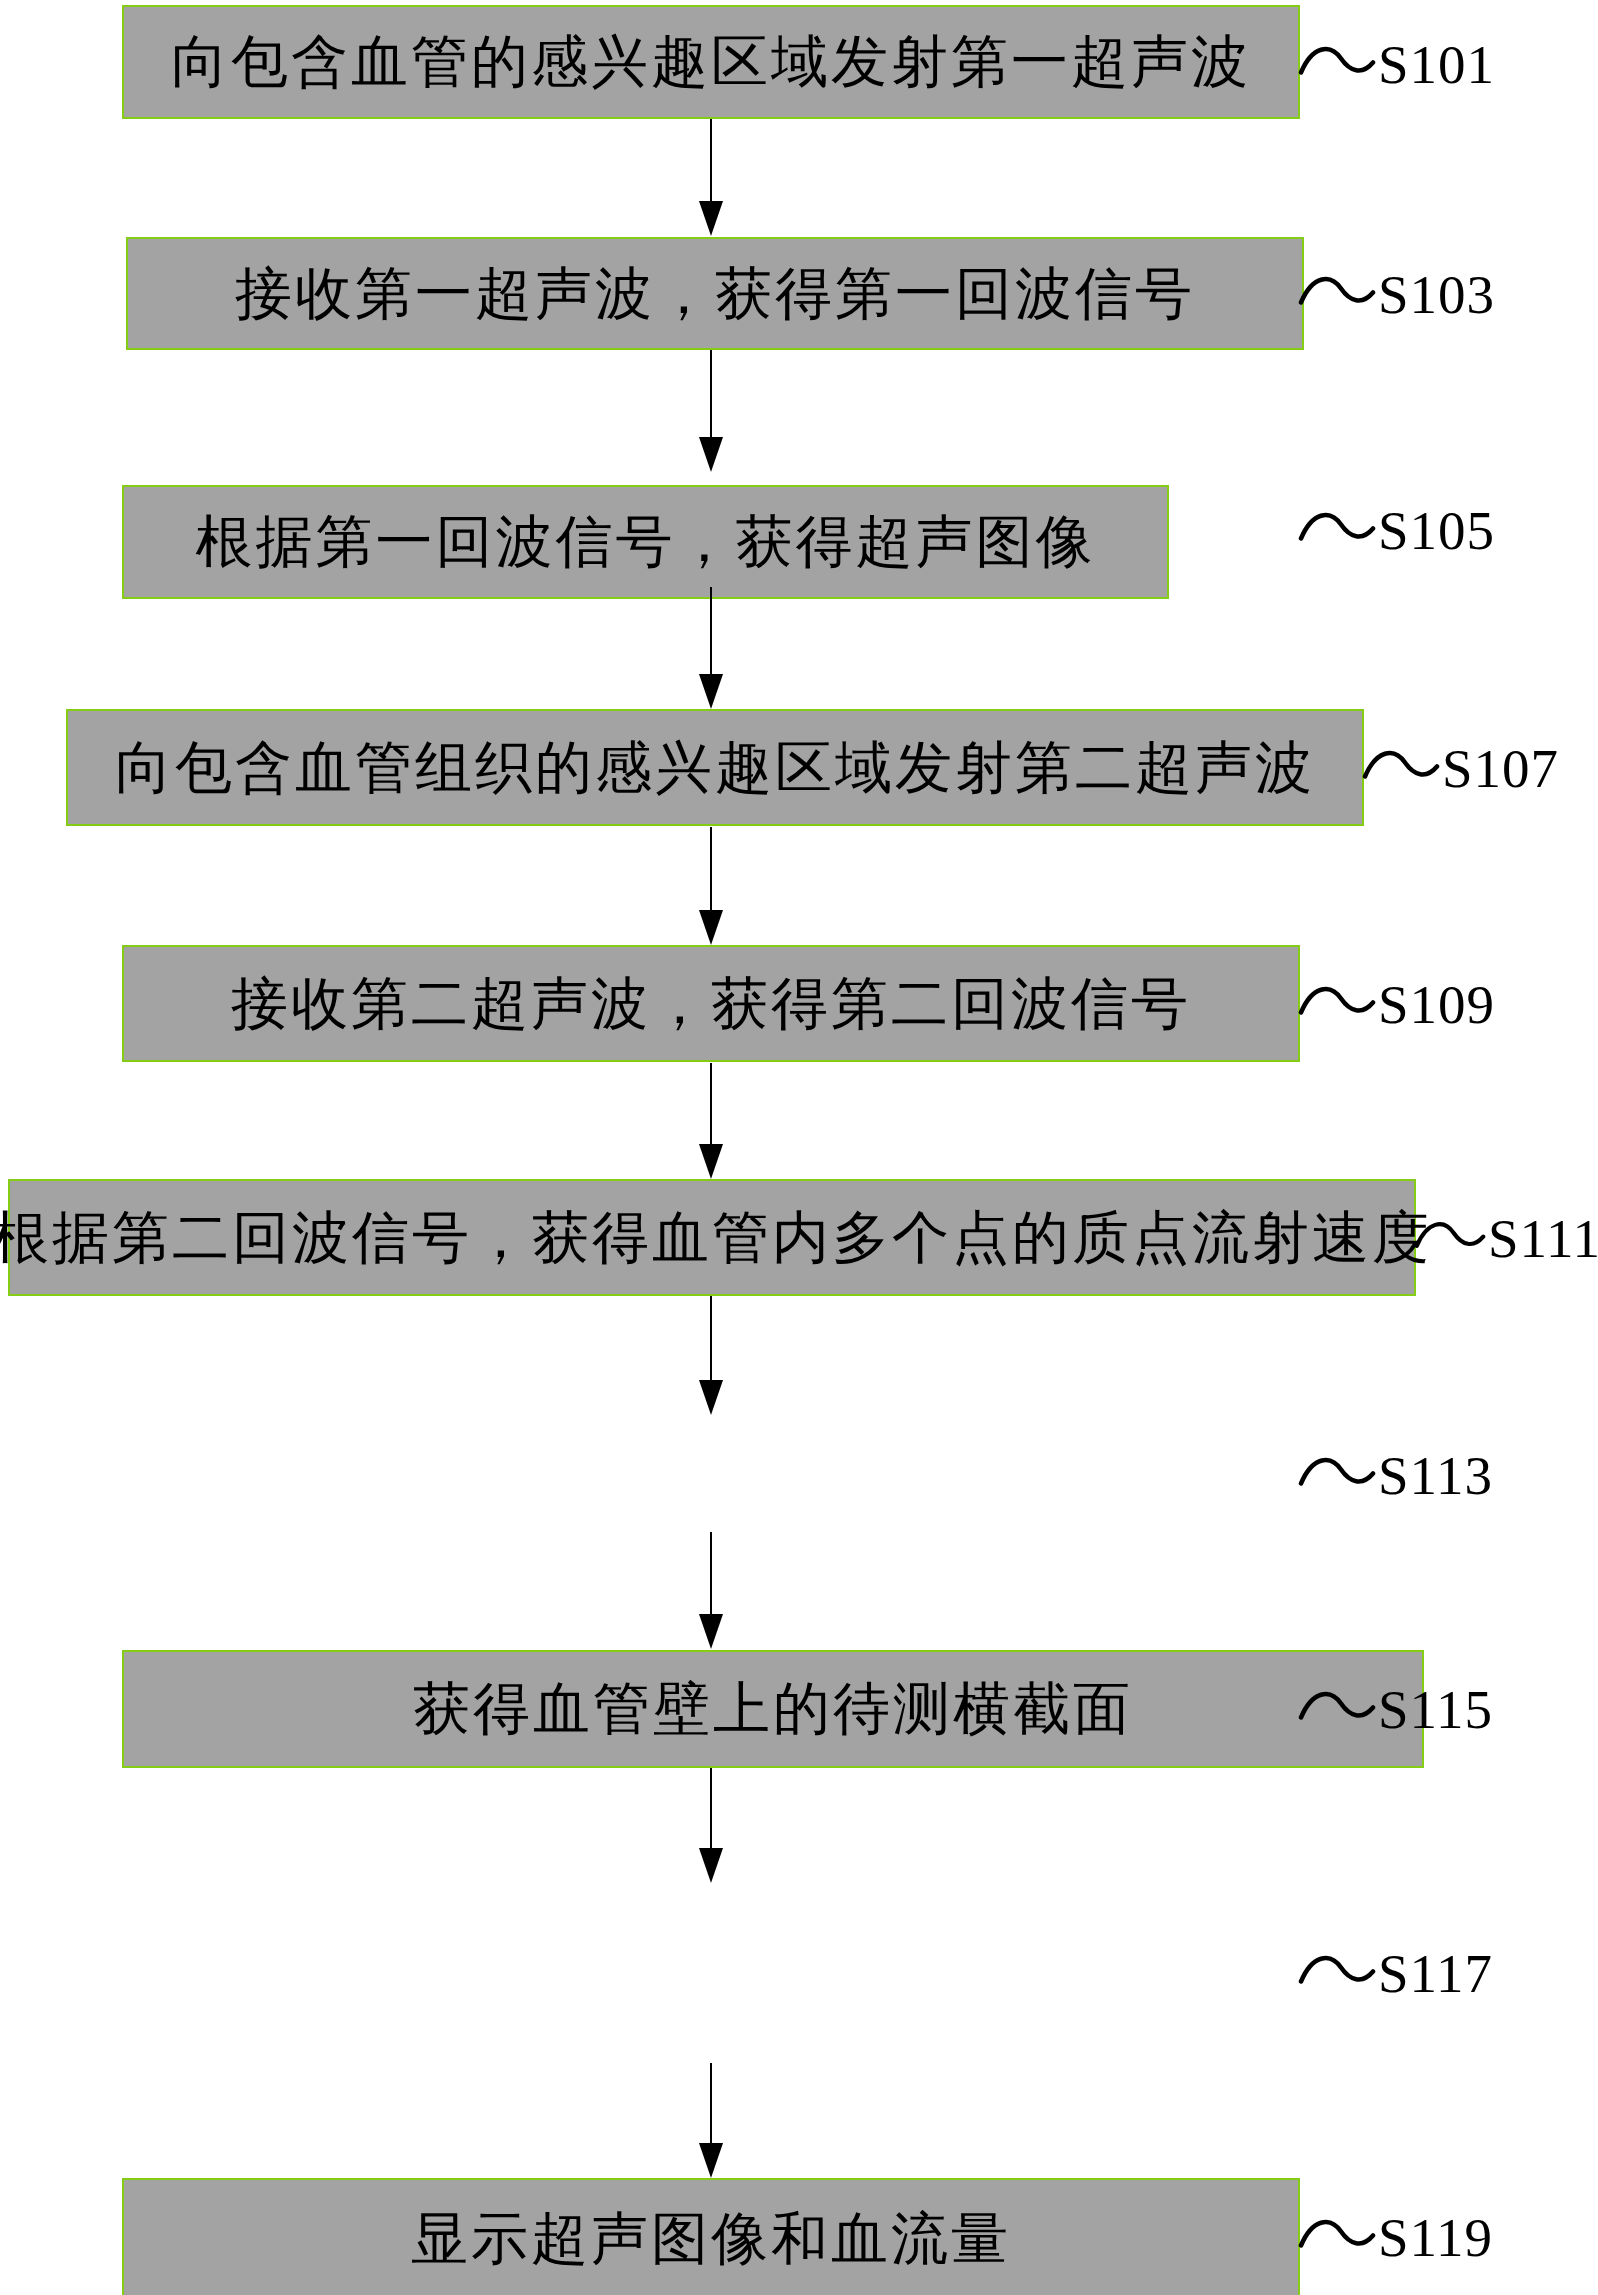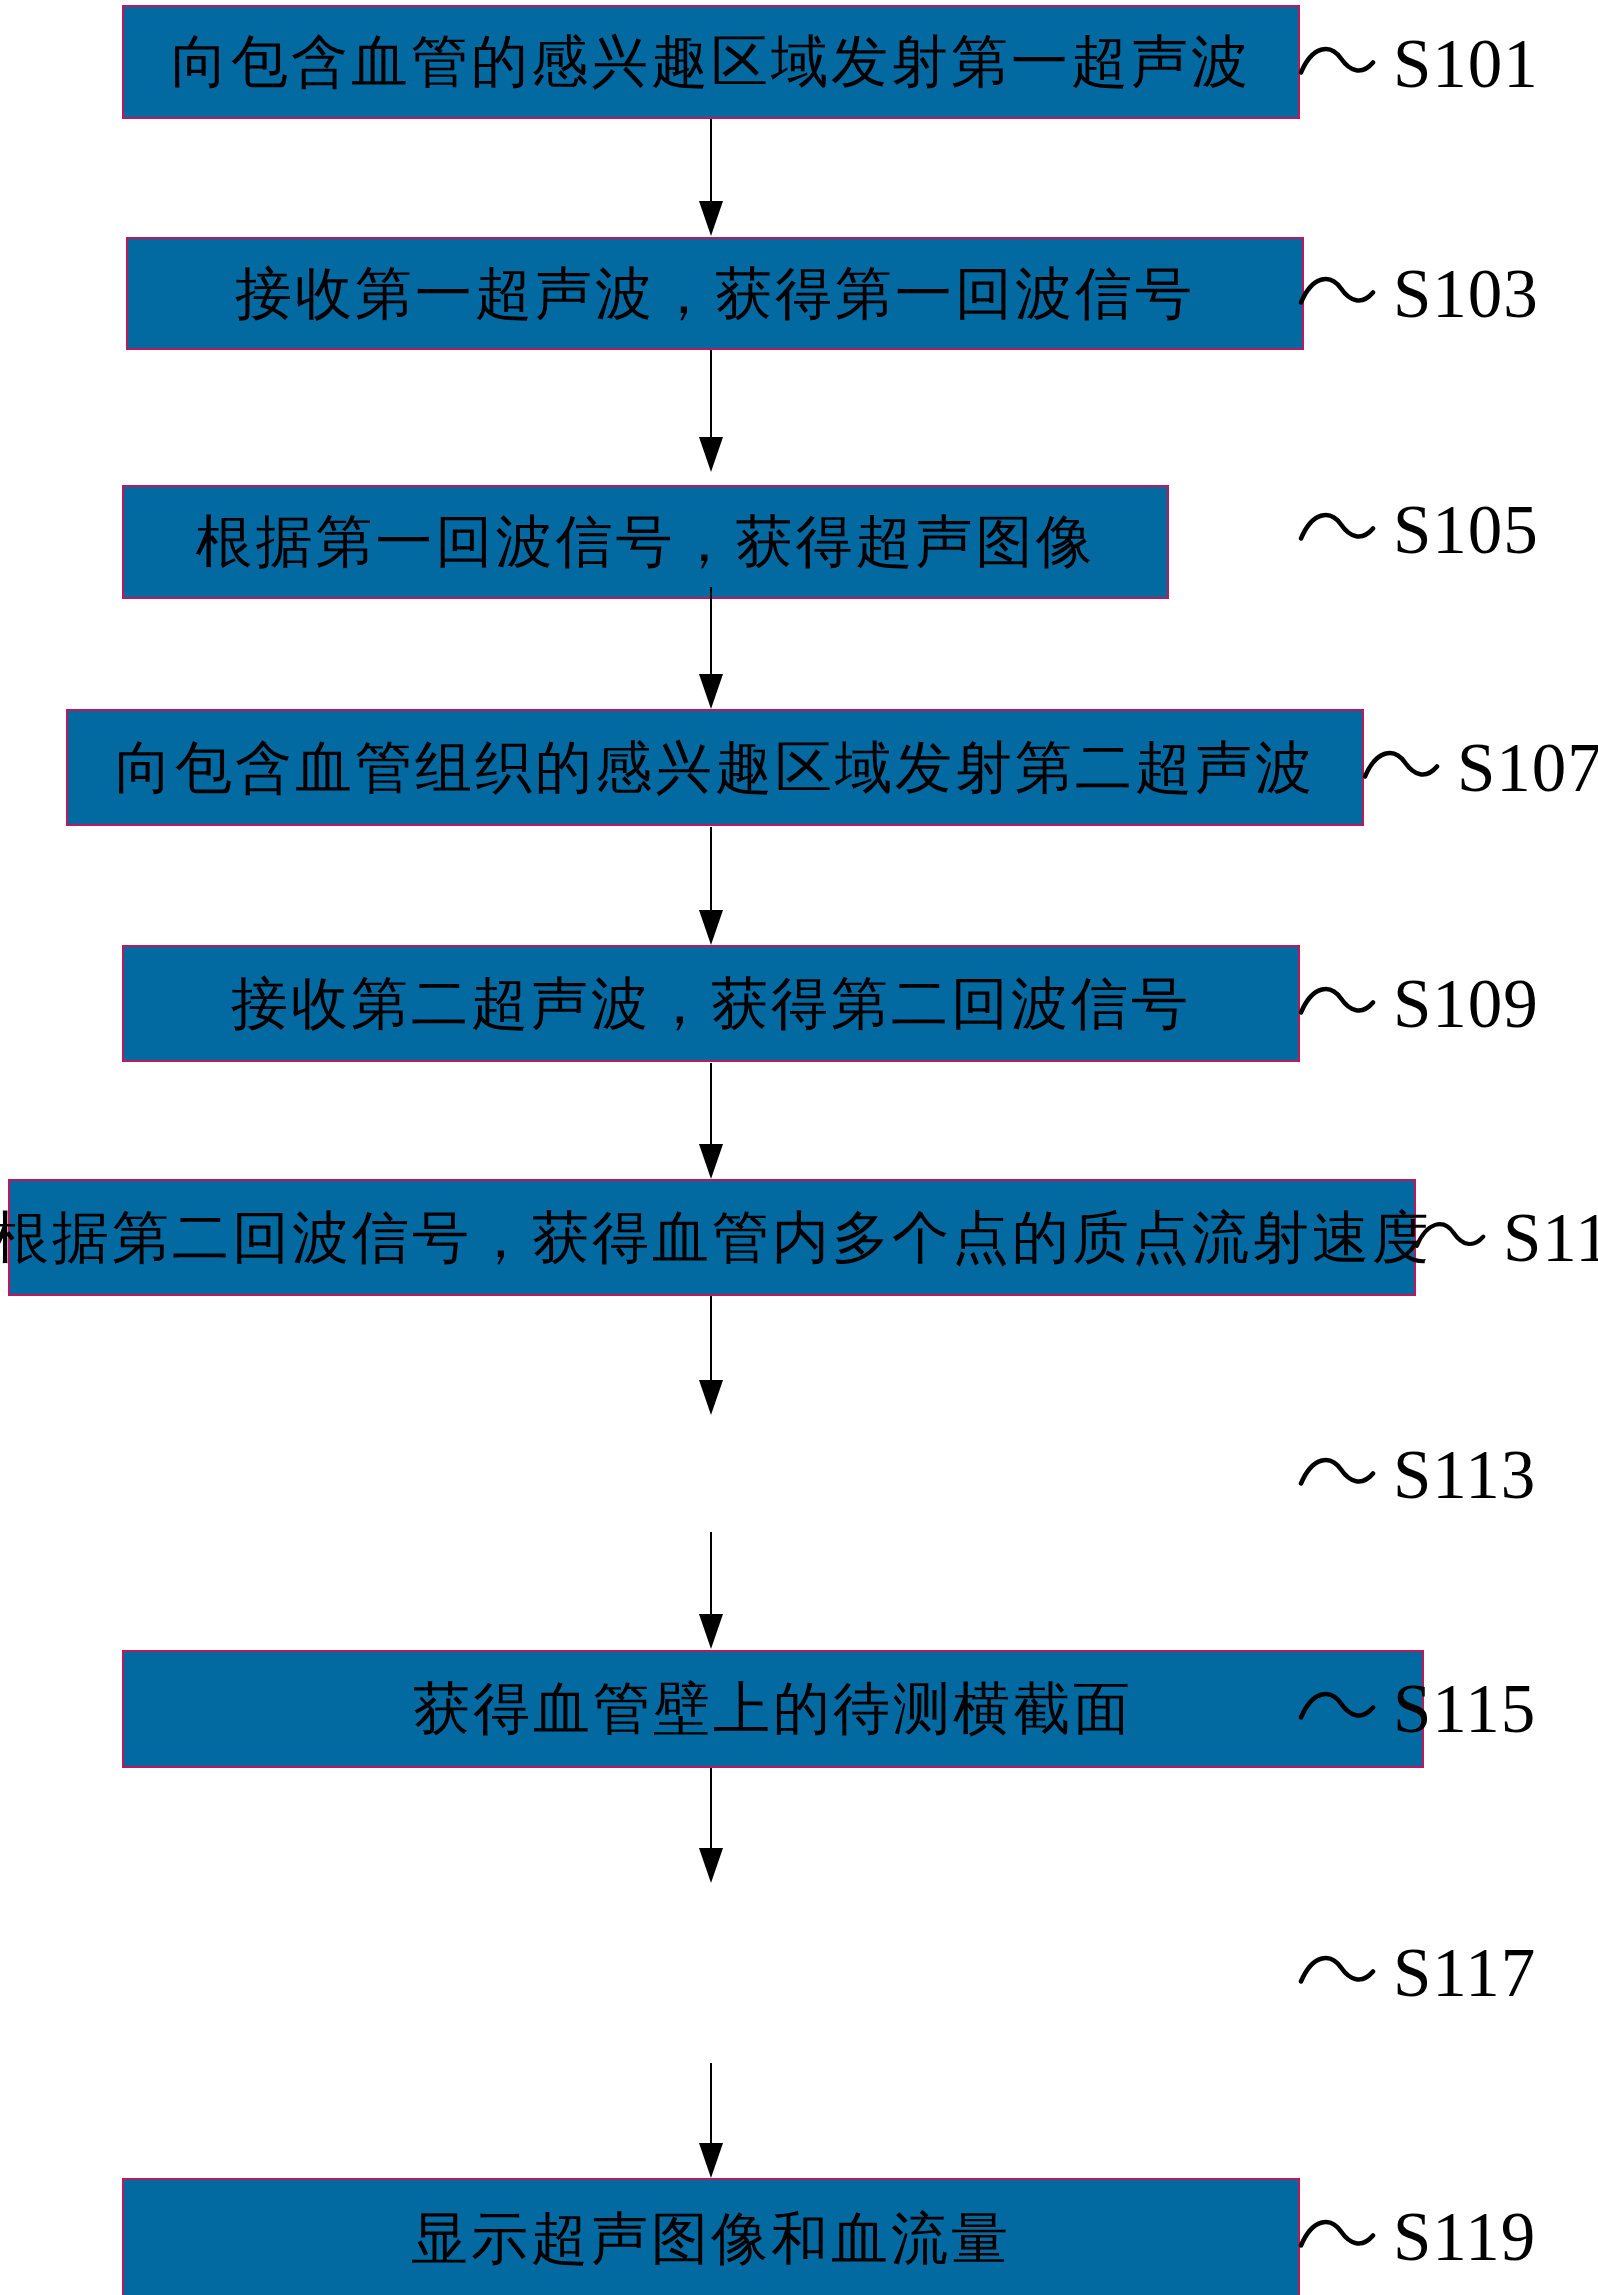--- a/index.html
+++ b/index.html
@@ -8,22 +8,22 @@
     width: 1599px;
     height: 2295px;
     background: #ffffff;
     overflow: hidden;
     font-family: "Liberation Serif", "DejaVu Serif", serif;
     color: #000000;
   }
   .box {
     position: absolute;
     box-sizing: border-box;
-    border: 2px solid #be185d;
-    background: #0369a1;
+    border: 2px solid #84cc16;
+    background: #a3a3a3;
     display: flex;
     flex-direction: column;
     align-items: center;
     justify-content: center;
     text-align: center;
   }
   .box-line {
     display: block;
     font-size: 57px;
     letter-spacing: 3px;
@@ -47,21 +47,21 @@
     border-top: 35px solid #000000;
   }
   .slabel {
     position: absolute;
     display: flex;
     align-items: center;
     transform: translateY(-50%);
     white-space: nowrap;
   }
   .slabel svg { display: block; margin-right: 2px; }
-  .slabel .sid { font-size: 69px; line-height: 1; letter-spacing: 1px; margin-left: 15px; }
+  .slabel .sid { font-size: 55px; line-height: 1; letter-spacing: 1px; }
 </style>
 </head>
 <body>
 
 <div id="figure">
 
   <div class="box" style="left:122px;top:5px;width:1178px;height:114px">
     <span class="box-line">向包含血管的感兴趣区域发射第一超声波</span>
   </div>
   <div class="slabel" style="left:1298px;top:64px">

